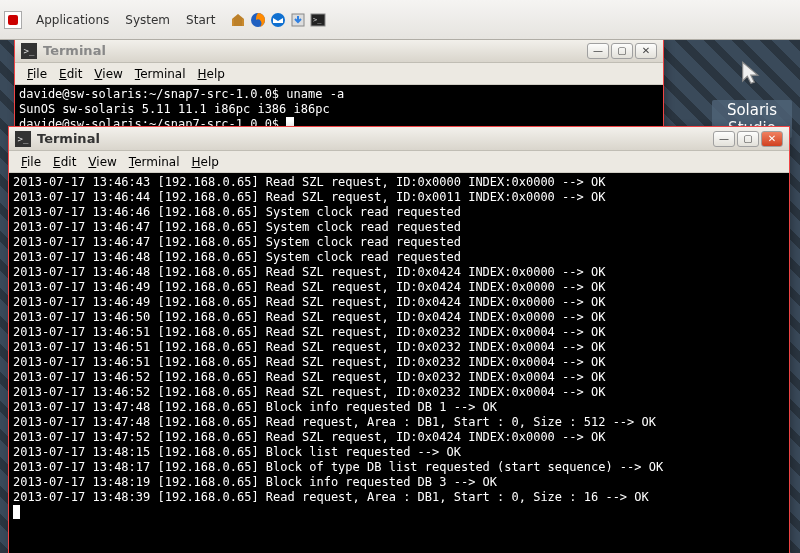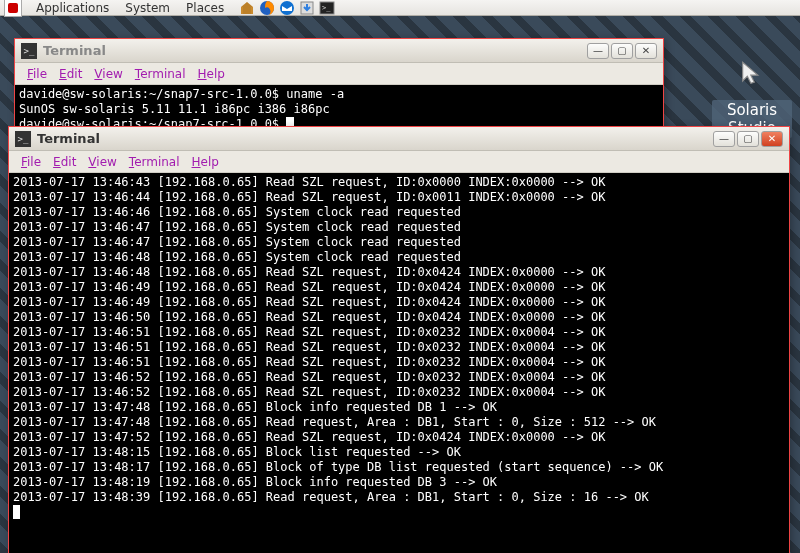--- a/index.html
+++ b/index.html
@@ -7,21 +7,21 @@
   width: 800px; height: 553px;
   background: #3a4a5a;
   background-image: repeating-linear-gradient(45deg, #2a3540 0 8px, #3a4a5a 8px 20px);
   font-family: "DejaVu Sans", sans-serif;
   font-size: 12px;
   overflow: hidden;
   position: relative;
 }
 .taskbar {
   position: absolute; top: 0; left: 0; right: 0;
-  height: 16px;
+  height: 40px;
   background: linear-gradient(#f5f4f2, #e6e4e0);
   border-bottom: 1px solid #b0ada6;
   display: flex; align-items: center;
   padding: 0 4px;
   z-index: 100;
 }
 .taskbar-logo {
   width: 18px; height: 18px;
   background: #fff; border: 1px solid #aaa;
   display: flex; align-items: center; justify-content: center;
@@ -80,21 +80,21 @@
 }
 .tbc-close-active { background: linear-gradient(#f08060, #d04020); color: #fff; }
 
 .menubar {
   height: 22px;
   background: #ece9e2;
   display: flex; align-items: center;
   padding: 0 6px;
   border-bottom: 1px solid #d0cdc4;
 }
-.menuitem { padding: 0 6px; color: #a21caf; cursor: pointer; }
+.menuitem { padding: 0 6px; color: #000000; cursor: pointer; }
 .menuitem .ul { text-decoration: underline; }
 
 .term {
   background: #000; color: #fff;
   font-family: "DejaVu Sans Mono", monospace;
   font-size: 12px; line-height: 15px;
   padding: 2px 4px;
   white-space: pre;
   overflow: hidden;
 }
@@ -104,21 +104,21 @@
 </style>
 </head>
 <body>
 
 <div class="taskbar">
   <div class="taskbar-logo">
       <div class="taskbar-logo-inner"></div>
     </div>
   <div class="taskbar-item">Applications</div>
   <div class="taskbar-item">System</div>
-  <div class="taskbar-item">Places</div>
+  <div class="taskbar-item">Start</div>
   <div class="taskbar-icons">
     <div class="tbicon">
         <svg viewBox="0 0 16 16">
           <path fill="#c98a2e" d="M2 7l6-5 6 5v7H2z"></path>
           <path fill="#8b5a1a" d="M8 2l6 5h-2v7H4V7H2z" opacity=".2"></path>
         </svg>
       </div>
     <div class="tbicon">
         <svg viewBox="0 0 16 16">
           <circle cx="8" cy="8" r="7" fill="#2060c0"></circle>

